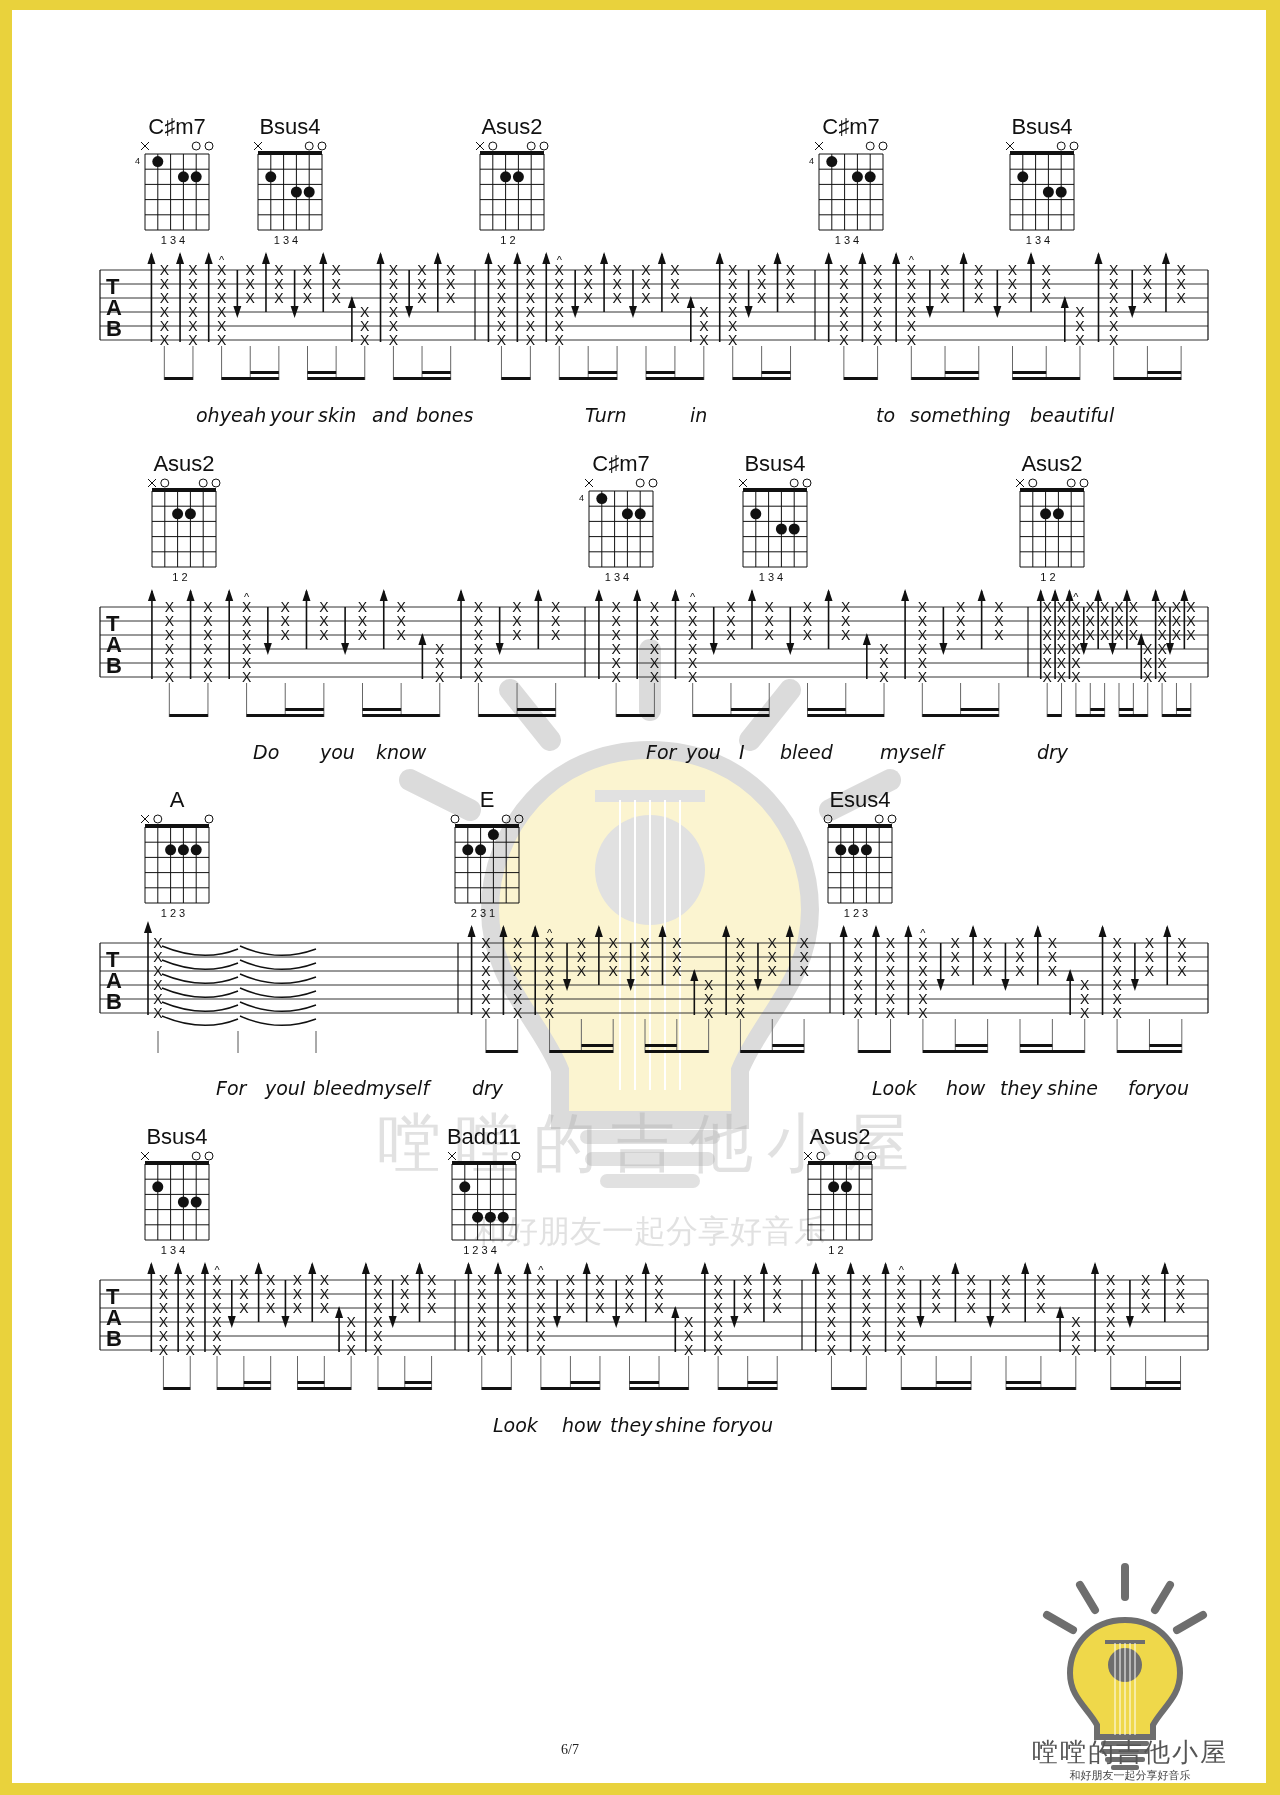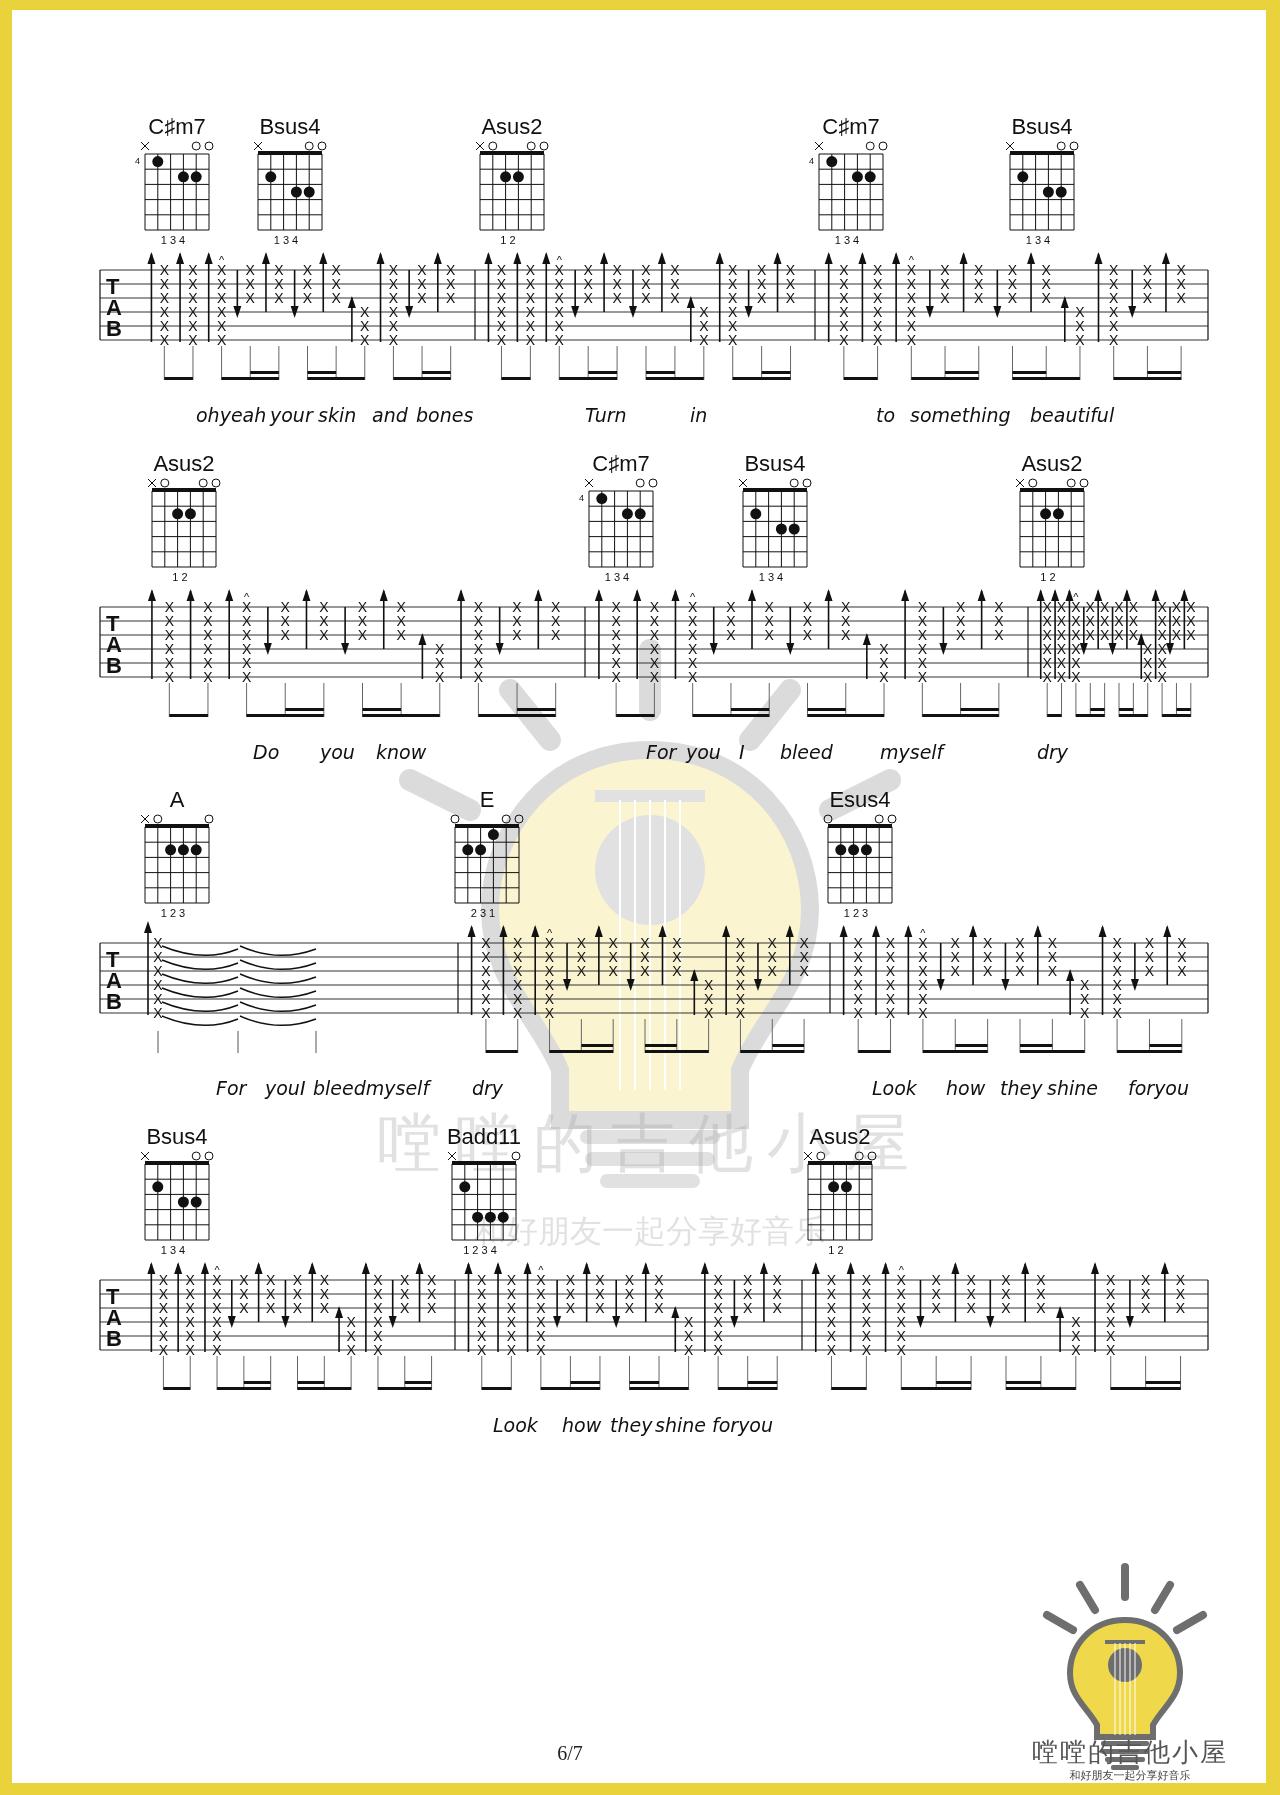--- a/index.html
+++ b/index.html
@@ -7,21 +7,21 @@
          font-family: "Liberation Sans", sans-serif; }
   .page { position: absolute; left: 12px; top: 10px; width: 1254px; height: 1773px; background: #ffffff; }
   #sheet { position: absolute; left: 0; top: 0; }
   .chord-name { font-family: "Liberation Sans", sans-serif; font-size: 22px; fill: #111; }
   .finger { font-family: "Liberation Sans", sans-serif; font-size: 11px; fill: #111; }
   .fretnum { font-family: "Liberation Sans", sans-serif; font-size: 9px; fill: #111; }
   .lyric { font-family: "DejaVu Sans", sans-serif; font-style: italic; font-size: 19px; fill: #111; }
   .tab-letter { font-family: "Liberation Sans", sans-serif; font-weight: bold; font-size: 22px; fill: #111; }
   .xmark { font-family: "Liberation Sans", sans-serif; font-size: 14px; fill: #111; }
   .page-number { position: absolute; left: 0; width: 1140px; top: 1742px; text-align: center;
-                 font-family: "Liberation Serif", serif; font-size: 20px; color: #222; }
+                 font-family: "Liberation Serif", serif; font-size: 14px; color: #222; }
   .logo { position: absolute; left: 1005px; top: 1555px; width: 240px; height: 225px; }
   .logo-title { position: absolute; left: 1010px; top: 1735px; width: 240px; text-align: center;
                 font-family: "DejaVu Sans", sans-serif; font-size: 26px; color: #555; letter-spacing: 2px; }
   .logo-sub { position: absolute; left: 1010px; top: 1768px; width: 240px; text-align: center;
               font-family: "DejaVu Sans", sans-serif; font-size: 11px; color: #444; }
   .watermark { position: absolute; left: 300px; top: 620px; width: 700px; height: 640px; pointer-events: none; }
   .wm-title { position: absolute; left: 300px; top: 1100px; width: 700px; text-align: center;
               font-family: "DejaVu Sans", sans-serif; font-size: 64px; color: rgba(170,170,170,0.35); letter-spacing: 14px; }
   .wm-sub { position: absolute; left: 300px; top: 1210px; width: 700px; text-align: center;
             font-family: "DejaVu Sans", sans-serif; font-size: 32px; color: rgba(170,170,170,0.35); }

